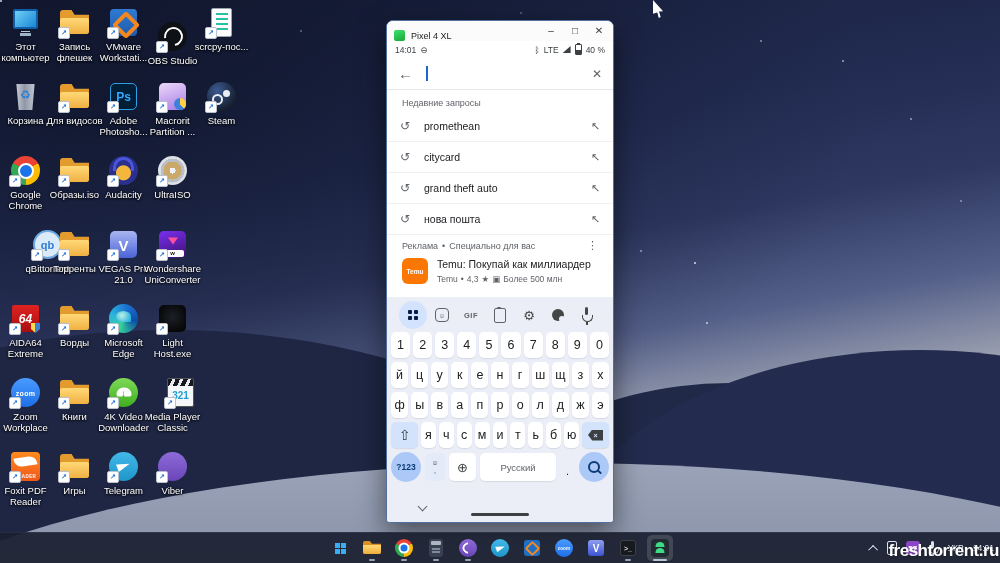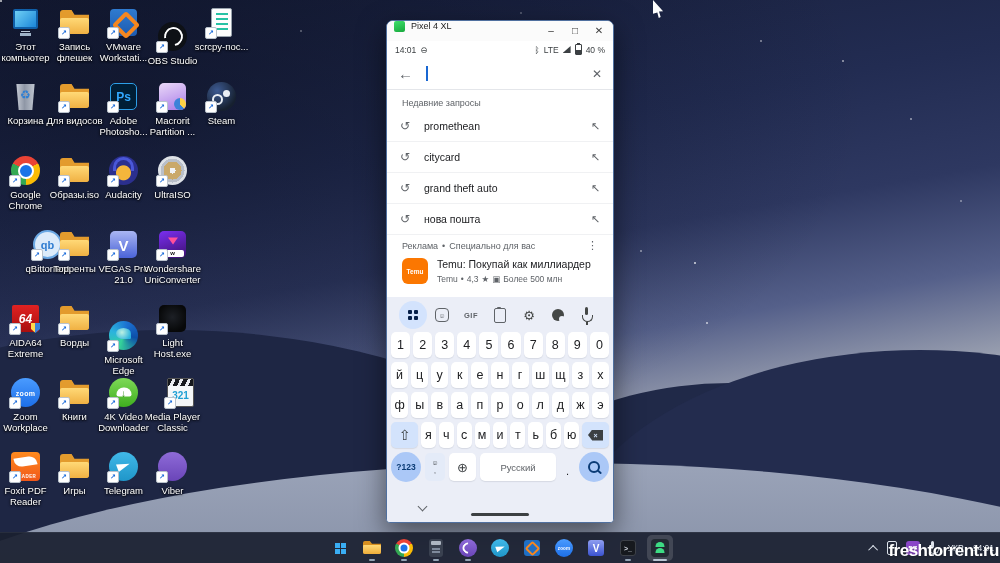--- a/index.html
+++ b/index.html
@@ -72,21 +72,21 @@
   .a-mpc .g{color:#1e9fd4;font-weight:700;font-size:10px;top:62%;}
   .a-foxit::before{content:"";position:absolute;inset:2px;background:linear-gradient(180deg,#ff8a1e,#f0581a);border-radius:4px;}
   .a-foxit::after{content:"";position:absolute;left:5px;top:7px;width:23px;height:9px;background:#fff;border-radius:0 8px 0 8px;transform:rotate(-8deg);}
   .a-foxit .g{top:auto;bottom:4px;transform:none;color:#fff;font-weight:700;font-size:4.5px;letter-spacing:.4px;}
   .a-telegram::before{content:"";position:absolute;inset:2px;border-radius:50%;background:linear-gradient(180deg,#41b8e8,#1f96c9);}
   .a-telegram::after{content:"";position:absolute;left:10px;top:12px;width:0;height:0;border-left:13px solid #fff;border-top:4.5px solid transparent;border-bottom:4.5px solid transparent;transform:rotate(-20deg);}
   .a-viber::before{content:"";position:absolute;inset:2px;border-radius:50%;background:linear-gradient(180deg,#8e6bd8,#6a45b8);}
   
   #phone{position:absolute;left:386px;top:20px;width:226px;height:501px;background:#fff;border:1px solid #50709f;border-radius:7px 7px 4px 4px;
     box-shadow:0 10px 28px rgba(0,0,0,.5);display:flex;flex-direction:column;overflow:hidden;}
-  .ptitle{height:20px;background:#fbfbfb;display:flex;align-items:flex-start;padding:0 2px 0 7px;flex:0 0 auto;}
+  .ptitle{height:20px;background:#fbfbfb;display:flex;align-items:flex-end;padding:0 2px 0 7px;flex:0 0 auto;}
   .papp-ic{width:11px;height:11px;border-radius:2px;background:linear-gradient(160deg,#3fe06b,#17a83c);margin-right:6px;}
   .ptitle .t{font-size:9px;color:#1c1c1c;flex:1;}
   .wbtn{width:24px;text-align:center;font-size:10px;color:#3c3c3c;line-height:20px;}
   .pstatus{height:17px;display:flex;align-items:center;padding:0 8px;font-size:8.5px;color:#3c4043;flex:0 0 auto;}
   .pstatus .sp{flex:1;}
   .pstatus .ic{margin-left:4px;}
   .tri{width:8px;height:7px;background:#3c4043;clip-path:polygon(100% 0,100% 100%,0 100%);margin-left:4px;}
   .batt{width:5px;height:9px;border:1px solid #3c4043;border-radius:1px;position:relative;margin-left:4px;}
   .batt::before{content:"";position:absolute;left:1px;top:-2px;width:3px;height:1px;background:#3c4043;}
   .batt::after{content:"";position:absolute;left:0;right:0;bottom:0;height:40%;background:#3c4043;}
@@ -316,21 +316,21 @@
           <span class="sc">↗</span>
         </div>
         <div class="lbl">AIDA64 Extreme</div>
       </div>
       <div class="di" style="grid-area: 5 / 2;">
         <div class="art a-folder">
           <span class="sc">↗</span>
         </div>
         <div class="lbl">Ворды</div>
       </div>
-      <div class="di" style="grid-area: 5 / 3; justify-content: flex-end;">
+      <div class="di" style="grid-area: 5 / 3;">
         <div class="art a-edge">
           <span class="sc">↗</span>
         </div>
         <div class="lbl">Microsoft Edge</div>
       </div>
       <div class="di" style="grid-area: 5 / 4;">
         <div class="art a-lighthost">
           <span class="sc">↗</span>
         </div>
         <div class="lbl">Light Host.exe</div>

